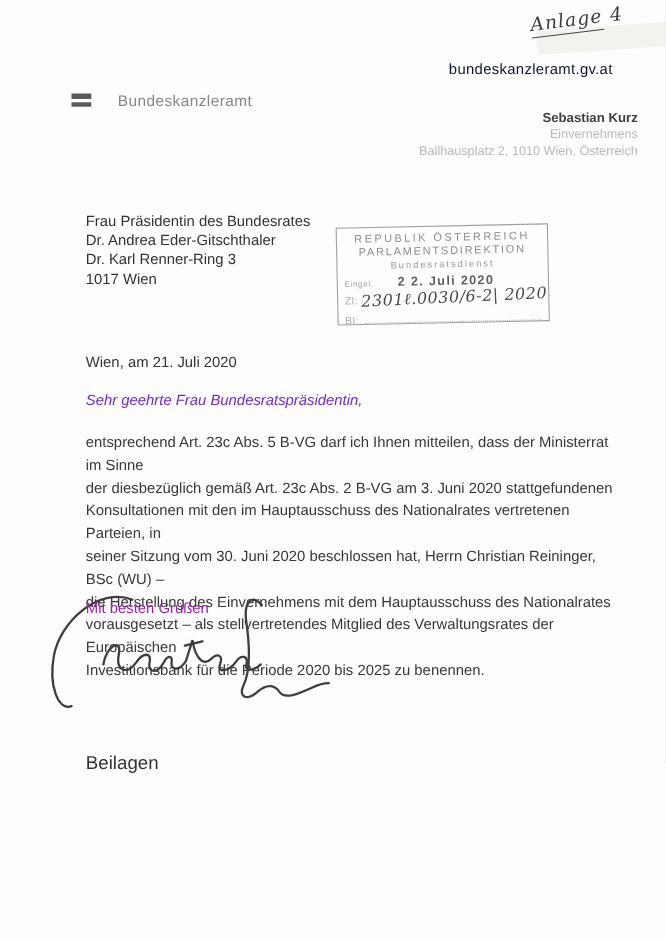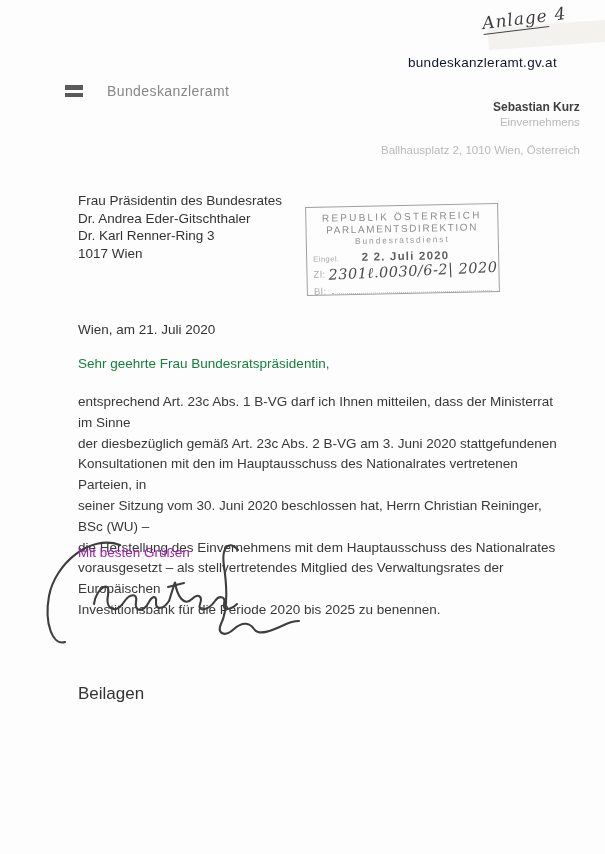--- a/index.html
+++ b/index.html
@@ -28,21 +28,21 @@
   
   .header-left{position:absolute;left:65px;top:67px;display:flex;align-items:center;gap:24px;margin-top:16px;}
   .logo-icon{display:flex;flex-direction:column;gap:3px;}
   .logo-icon i{display:block;width:18px;height:4.5px;background:#5a5a5a;}
   .org-name{font-size:14px;color:#878787;letter-spacing:.4px;}
   .header-right{position:absolute;left:380px;top:55px;font-size:13.5px;color:#0f172a;letter-spacing:.3px;margin-left:28px;}
   
   .sender{position:absolute;left:381px;top:100px;font-size:11.5px;line-height:15px;text-align:right;}
   .sender .name{font-weight:bold;color:#3f3f3f;font-size:12px;}
   .sender .title{color:#b9b9b9;}
-  .sender .address{color:#b9b9b9;margin-top:13px;}
+  .sender .address{color:#b9b9b9;margin-top:1px;}
   
   .recipient{position:absolute;left:78px;top:176px;font-size:13.5px;line-height:17.5px;color:#333;margin-top:16px;}
   
   .stamp{
     position:absolute;left:306px;top:205px;width:193px;height:89px;
     border:1.2px solid #a0a0a0;transform:rotate(-1.2deg);
     color:#8d8d8d;box-sizing:border-box;padding-top:5px;
   }
   .stamp .s1{font-size:10px;letter-spacing:2.2px;text-align:center;}
   .stamp .s2{font-size:10px;letter-spacing:1.6px;text-align:center;margin-top:1px;}
@@ -55,21 +55,21 @@
   .stamp .file-no{
     font-family:"DejaVu Serif",serif;font-style:italic;
     font-size:14.5px;color:#4a4a4a;margin-left:3px;white-space:nowrap;
     transform:rotate(-1.5deg);letter-spacing:.5px;
   }
   .stamp-row.zl{margin-top:1px;}
   .stamp-row.bl{margin-top:4px;}
   .stamp .dotline{flex:1 1 auto;border-bottom:1.3px dotted #b8b8b8;margin:0 7px 3px 5px;height:8px;}
   
   .dateline{position:absolute;left:78px;top:322px;font-size:13.5px;color:#333;}
-  .salutation{position:absolute;left:78px;top:356px;font-size:13.5px;color:#15803d;}
+  .salutation{position:absolute;left:78px;top:356px;font-size:13.5px;color:#6d28d9;font-style:italic;}
   .body-text{position:absolute;left:78px;top:392px;width:482px;font-size:13.5px;color:#383838;}
   .body-text div{line-height:20.8px;}
   .closing{position:absolute;left:78px;top:545px;font-size:13.5px;color:#a21caf;z-index:2;}
   .signature{position:absolute;left:38px;top:538px;z-index:1;}
   .enclosures{position:absolute;left:78px;top:684px;font-size:17px;color:#333;}
 </style>
 </head>
 <body>
 
 <div class="page">
@@ -116,21 +116,21 @@
     <div class="stamp-row bl">
       <span class="lbl zl">Bl:</span>
       <span class="dotline"></span>
     </div>
   </div>
 
   <div class="dateline">Wien, am 21. Juli 2020</div>
   <div class="salutation">Sehr geehrte Frau Bundesratspräsidentin,</div>
 
   <div class="body-text">
-    <div>entsprechend Art. 23c Abs. 1 B-VG darf ich Ihnen mitteilen, dass der Ministerrat im Sinne</div>
+    <div>entsprechend Art. 23c Abs. 5 B-VG darf ich Ihnen mitteilen, dass der Ministerrat im Sinne</div>
     <div>der diesbezüglich gemäß Art. 23c Abs. 2 B-VG am 3. Juni 2020 stattgefundenen</div>
     <div>Konsultationen mit den im Hauptausschuss des Nationalrates vertretenen Parteien, in</div>
     <div>seiner Sitzung vom 30. Juni 2020 beschlossen hat, Herrn Christian Reininger, BSc (WU) –</div>
     <div>die Herstellung des Einvernehmens mit dem Hauptausschuss des Nationalrates</div>
     <div>vorausgesetzt – als stellvertretendes Mitglied des Verwaltungsrates der Europäischen</div>
     <div>Investitionsbank für die Periode 2020 bis 2025 zu benennen.</div>
   </div>
 
   <div class="closing">Mit besten Grüßen</div>
 

